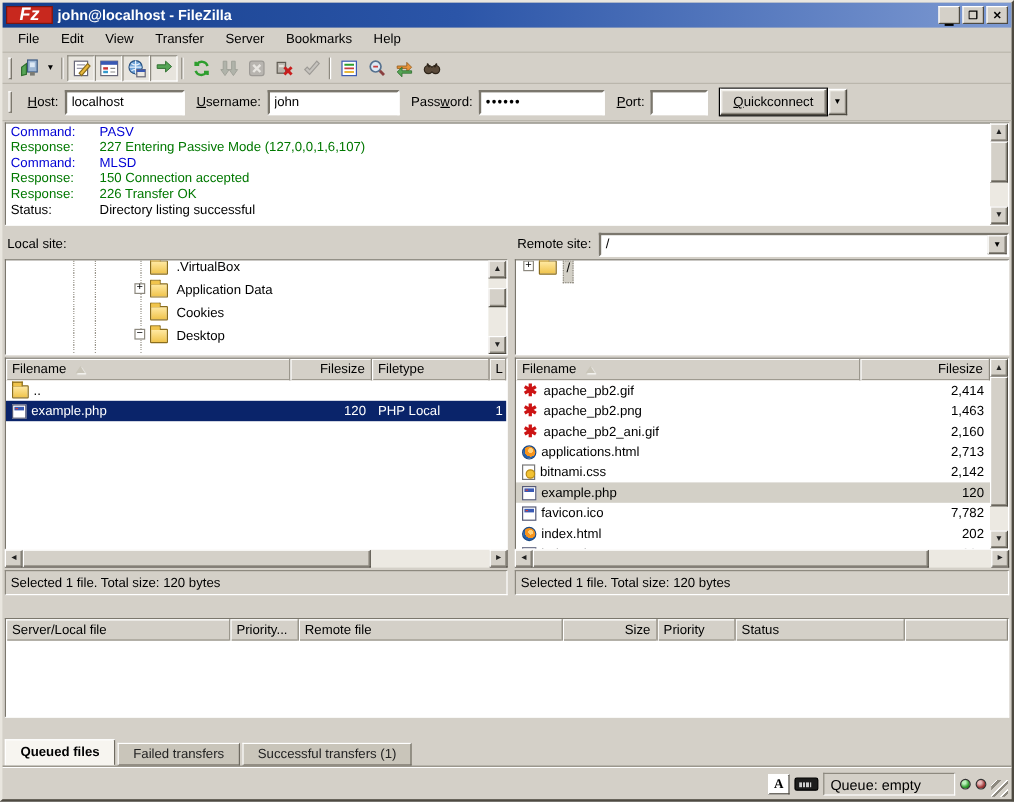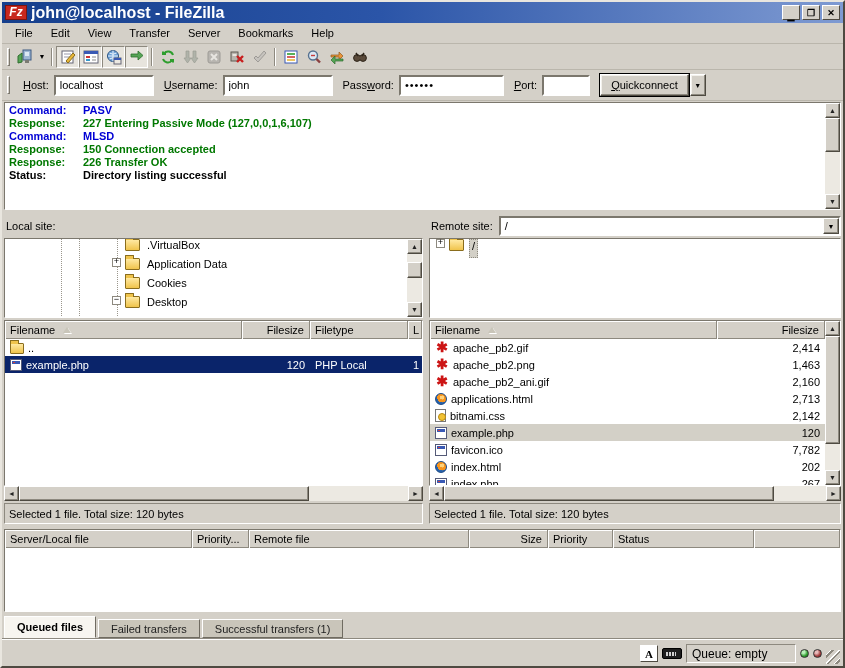--- a/index.html
+++ b/index.html
@@ -8,23 +8,23 @@
     width:845px;height:668px;margin:0 auto;
     background:#d4d0c8;
     border:2px solid;border-color:#e9e6df #4e4a41 #4e4a41 #e9e6df;
     display:flex;flex-direction:column;
     font-family:"Liberation Sans",sans-serif;font-size:11px;color:#000;
     position:relative;overflow:hidden;
   }
   
   .titlebar{height:21px;flex:none;display:flex;align-items:center;padding:0 3px;
     background:linear-gradient(90deg,#163f8c 0%,#2b55a8 45%,#7e9ad2 100%);color:#fff;}
-  .fz-logo{width:22px;height:15px;background:#c8281e;border:1px solid #7a1410;color:#fff;
-    font-weight:bold;font-size:12px;line-height:13px;text-align:center;margin-right:4px;flex:none;font-style:italic;}
-  .titletext{font-weight:bold;font-size:16px;flex:1;white-space:nowrap;overflow:hidden;}
+  .fz-logo{width:39px;height:15px;background:#c8281e;border:1px solid #7a1410;color:#fff;
+    font-weight:bold;font-size:15px;line-height:13px;text-align:center;margin-right:4px;flex:none;font-style:italic;}
+  .titletext{font-weight:bold;font-size:12px;flex:1;white-space:nowrap;overflow:hidden;}
   .winbtn{width:18px;height:15px;margin-left:2px;background:#d4d0c8;flex:none;
     border:1px solid;border-color:#fff #4e4a41 #4e4a41 #fff;
     display:flex;align-items:center;justify-content:center;font-size:9px;font-weight:bold;color:#000;}
   .winbtn .glyph{line-height:8px;}
   
   .menubar{height:21px;flex:none;display:flex;align-items:center;padding:0 4px;border-bottom:1px solid #bab6ac;}
   .menuitem{padding:3px 9px;cursor:default;}
   
   .toolbar{height:26px;flex:none;display:flex;align-items:center;padding:0 2px;border-bottom:1px solid #bab6ac;}
   .grip{width:3px;height:18px;margin:0 3px;border:1px solid;border-color:#fff #7b776d #7b776d #fff;flex:none;}
@@ -50,21 +50,21 @@
     display:flex;align-items:center;justify-content:center;font-size:7px;margin-left:1px;}
   
   .sbv{position:absolute;right:0;top:0;bottom:0;width:15px;background:#ece9e2;display:flex;flex-direction:column;}
   .sbbtn{width:15px;height:15px;flex:none;background:#d4d0c8;border:1px solid;border-color:#fff #4e4a41 #4e4a41 #fff;
     box-shadow:inset -1px -1px 0 #8d897f;display:flex;align-items:center;justify-content:center;font-size:7px;color:#222;}
   .sbthumb{width:15px;background:#d4d0c8;border:1px solid;border-color:#fff #4e4a41 #4e4a41 #fff;box-shadow:inset -1px -1px 0 #8d897f;flex:none;}
   .sbh{height:15px;background:#ece9e2;display:flex;flex-direction:row;flex:none;}
   .sbh .sbbtn{flex:none;}
   .sbh .sbthumb{height:15px;}
   
-  .logwrap{height:108px;flex:none;position:relative;background:#fff;border:1px solid;border-color:#7b776d #fff #fff #7b776d;margin:1px 2px;font-weight:bold;}
+  .logwrap{height:86px;flex:none;position:relative;background:#fff;border:1px solid;border-color:#7b776d #fff #fff #7b776d;margin:1px 2px;}
   .log{position:absolute;left:0;top:0;right:15px;bottom:0;overflow:hidden;padding:1px 0;}
   .logline{display:flex;line-height:13px;white-space:nowrap;}
   .loglabel{width:78px;flex:none;padding-left:4px;}
   
   .split{height:4px;flex:none;}
   .panes{flex:1;display:flex;padding:0 2px;min-height:0;}
   .pane{display:flex;flex-direction:column;min-width:0;}
   .pane.local{width:419px;flex:none;margin-right:6px;}
   .pane.remote{flex:1;}
   .siterow{height:22px;flex:none;display:flex;align-items:center;}
@@ -110,21 +110,21 @@
     background:radial-gradient(circle at 62% 35%,#ffd27a 0 22%,#f7941d 23% 55%,#2662ad 56%);}
   .fic-window{width:12px;height:12px;background:#fff;border:1px solid #555a77;}
   .fic-window::before{content:"";position:absolute;left:1px;right:1px;top:1px;height:3px;background:#3959b4;}
   .fic-window::after{content:"";position:absolute;left:2px;top:2px;width:2px;height:1px;background:#d23c3c;}
   .fic-css{width:11px;height:13px;background:#fff;border:1px solid #777;}
   .fic-css::after{content:"";position:absolute;width:6px;height:6px;border-radius:50%;background:#f2c233;border:1px solid #b88a12;left:2px;top:3px;}
   
   .panestatus{height:21px;flex:none;display:flex;align-items:center;padding:0 4px;margin-top:2px;
     border:1px solid;border-color:#8d897f #fff #fff #8d897f;background:#d4d0c8;white-space:nowrap;overflow:hidden;text-align:center;}
   
-  .queue{height:83px;flex:none;margin:2px 2px;background:#fff;border:1px solid;border-color:#7b776d #fff #fff #7b776d;display:flex;flex-direction:column;}
+  .queue{height:83px;flex:none;margin:16px 2px;background:#fff;border:1px solid;border-color:#7b776d #fff #fff #7b776d;display:flex;flex-direction:column;}
   .qhdr{height:18px;flex:none;display:flex;background:#d4d0c8;}
   .qbody{flex:1;background:#fff;}
   
   .tabs{height:24px;flex:none;display:flex;align-items:flex-end;padding:2px 2px 0 2px;}
   .tab{height:19px;display:flex;align-items:center;padding:0 12px;margin-right:2px;
     background:#c9c5ba;border:1px solid;border-color:#fff #6f6b61 #6f6b61 #fff;color:#222;}
   .tab.active{background:#f7f5f0;font-weight:bold;height:22px;border-bottom-color:#f7f5f0;color:#000;}
   
   .statusgap{height:3px;flex:none;border-top:1px solid #8d897f;box-shadow:0 1px 0 #fff inset;}
   .statusbar{height:25px;flex:none;display:flex;align-items:center;justify-content:flex-end;padding:2px 3px;gap:4px;}

